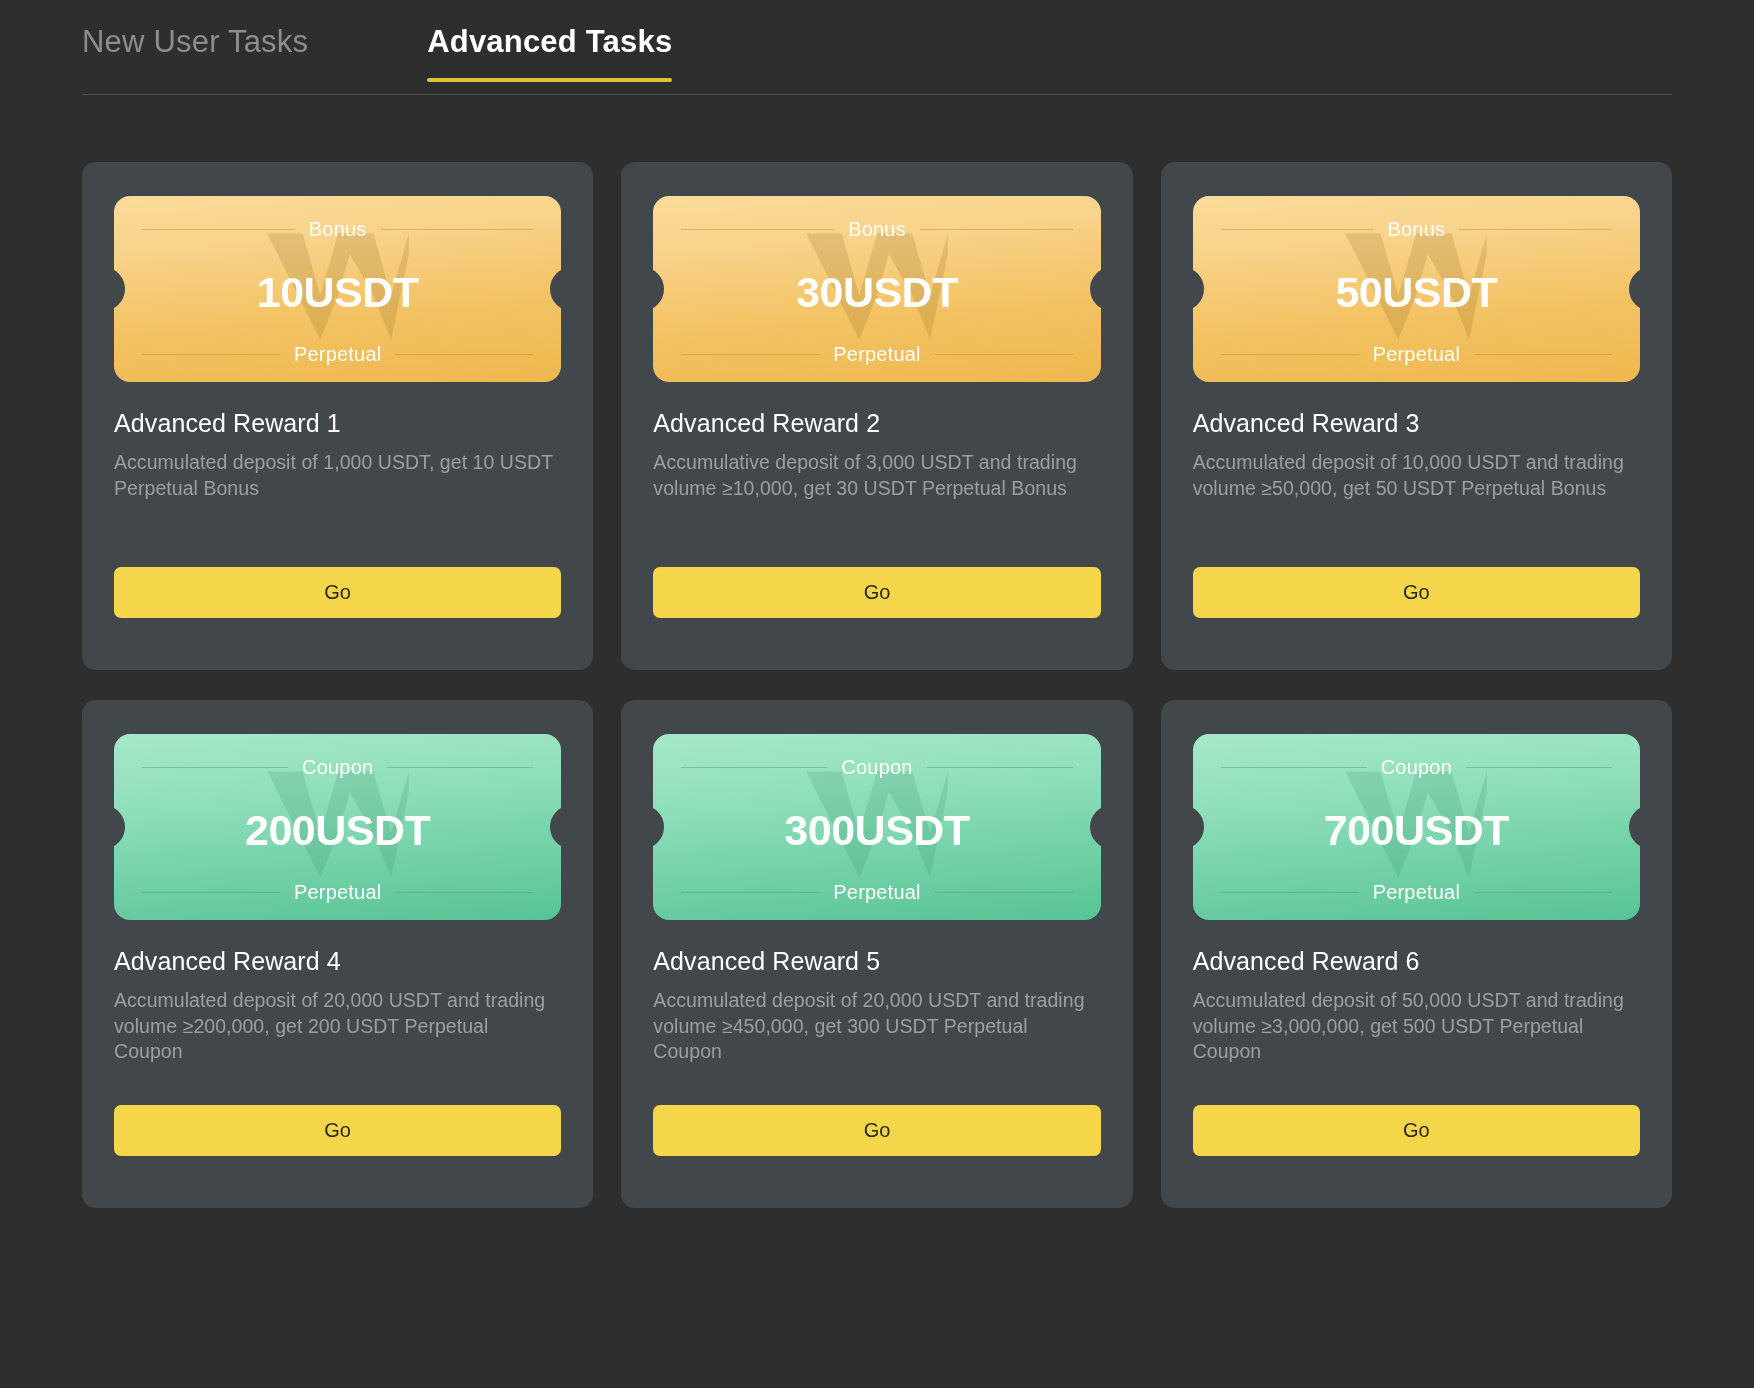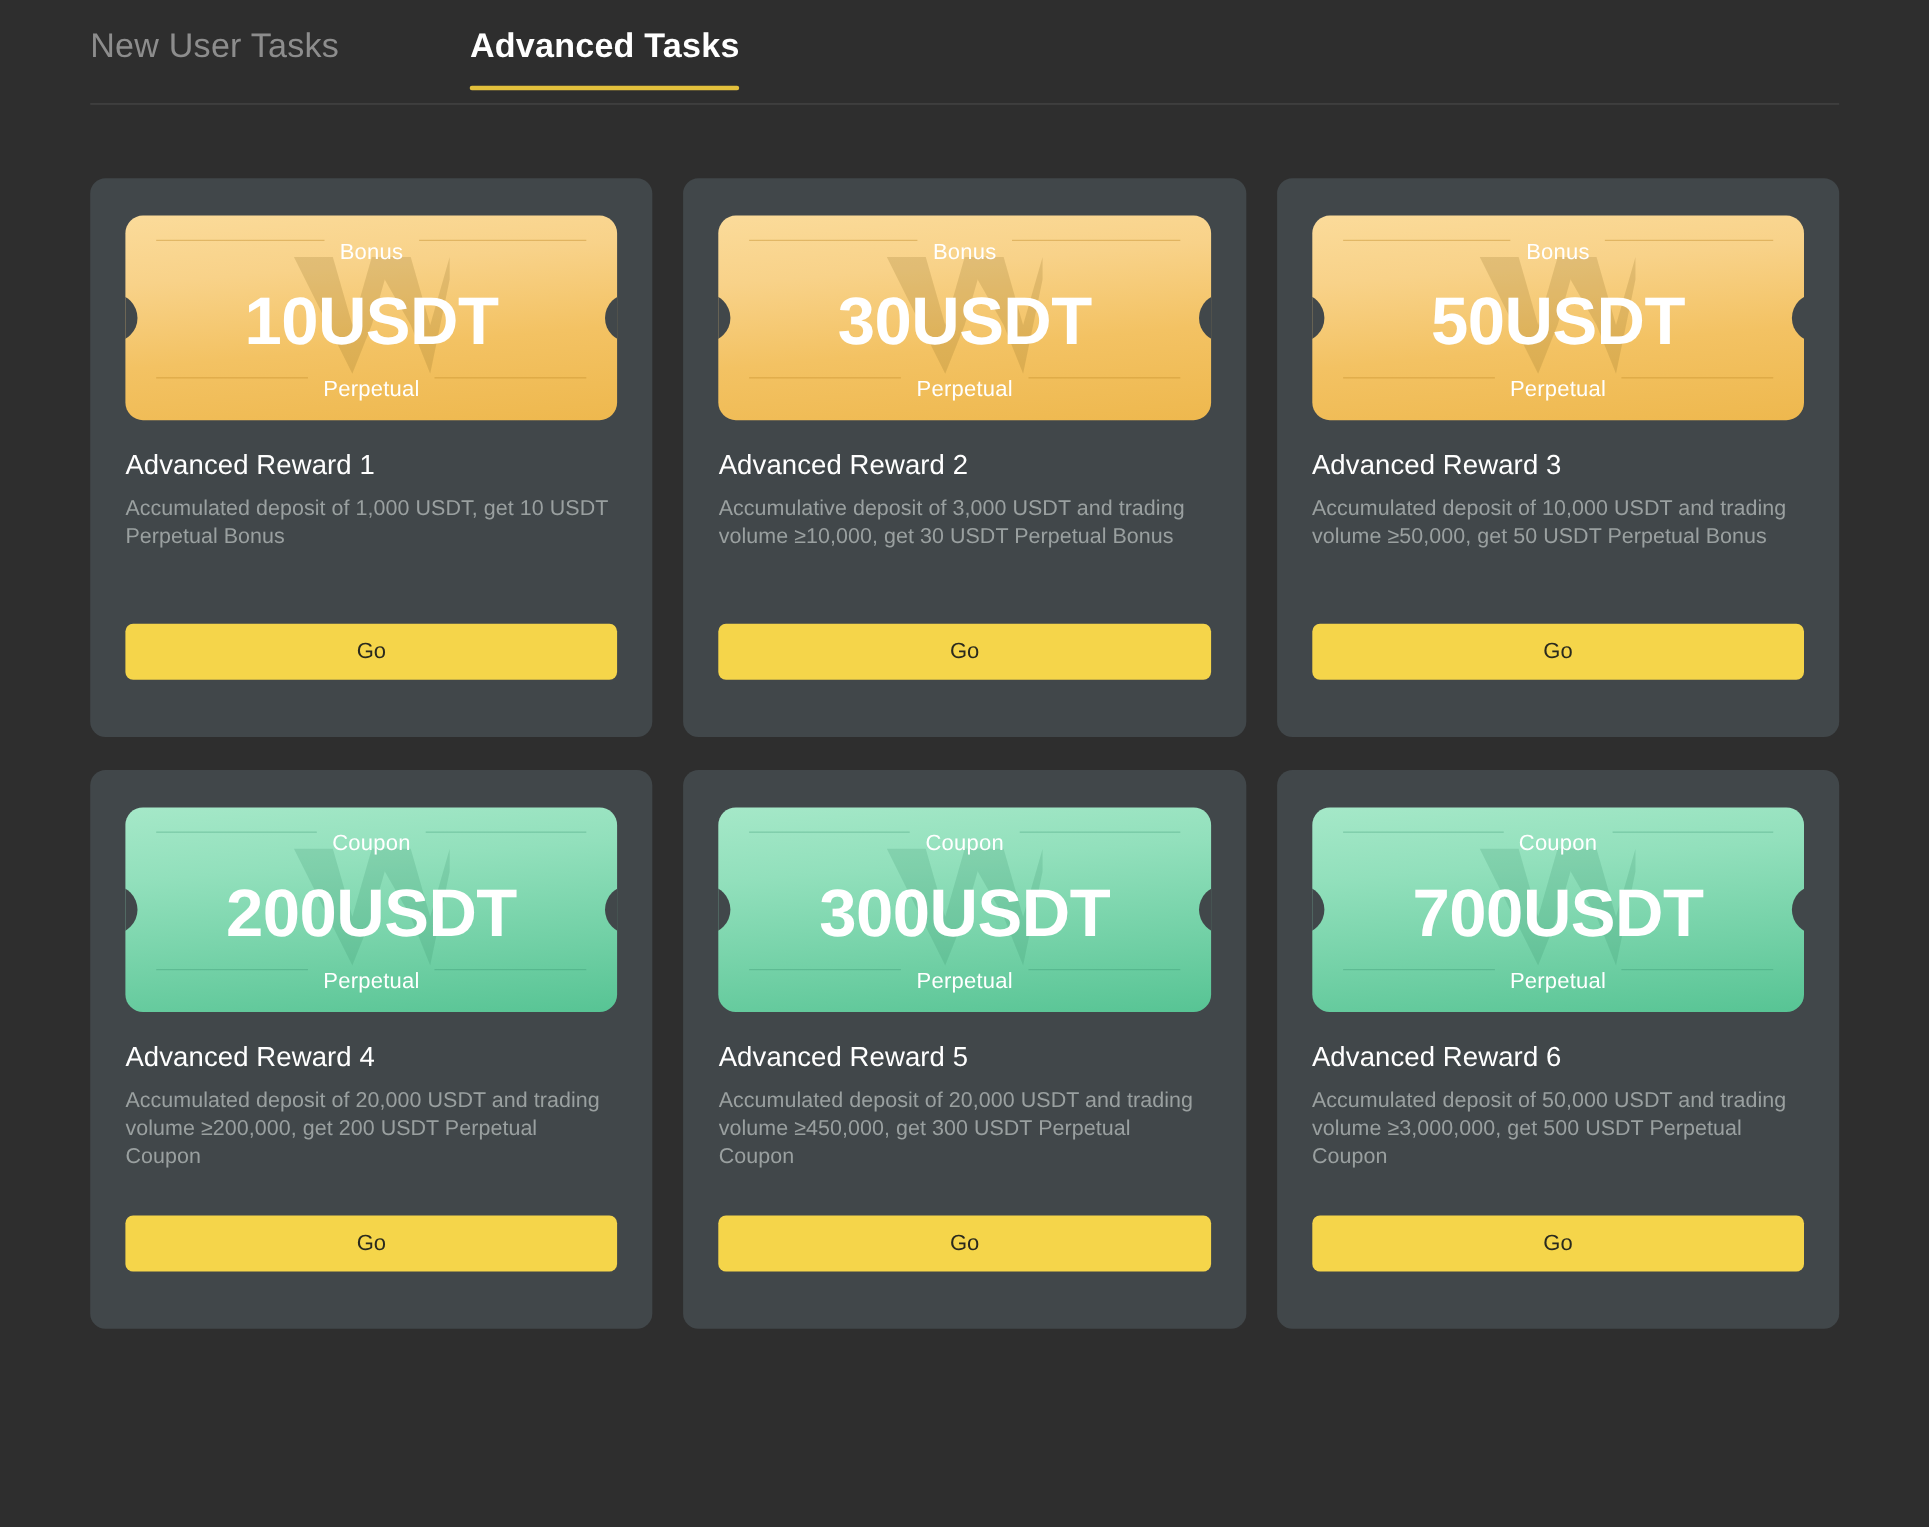--- a/index.html
+++ b/index.html
@@ -122,21 +122,21 @@
     pointer-events: none;
   }
   .watermark svg { width: 100%; height: 100%; display: block; }
   .ticket.bonus  .watermark { opacity: 0.20; }
   .ticket.coupon .watermark { opacity: 0.18; }
 
   .ticket-label-row {
     position: relative;
     z-index: 2;
     display: flex;
-    align-items: flex-start;
+    align-items: center;
     gap: 14px;
     padding: 0 28px;
   }
   .ticket-label-row .rule {
     flex: 1;
     height: 1px;
     background: rgba(255,255,255,0.42);
   }
   .ticket.bonus .ticket-label-row .rule { background: rgba(185,130,30,0.42); }
   .ticket.coupon .ticket-label-row .rule { background: rgba(60,150,115,0.40); }
@@ -144,21 +144,21 @@
     font-size: 20px;
     color: #ffffff;
     white-space: nowrap;
     letter-spacing: 0.2px;
   }
 
   .ticket-amount {
     position: relative;
     z-index: 2;
     text-align: center;
-    font-size: 61px;
+    font-size: 43px;
     font-weight: bold;
     color: #ffffff;
     letter-spacing: -0.5px;
     line-height: 1;
     margin: 0 0 0 0;
   }
 
   
   .card-title {
     margin-top: 27px;

